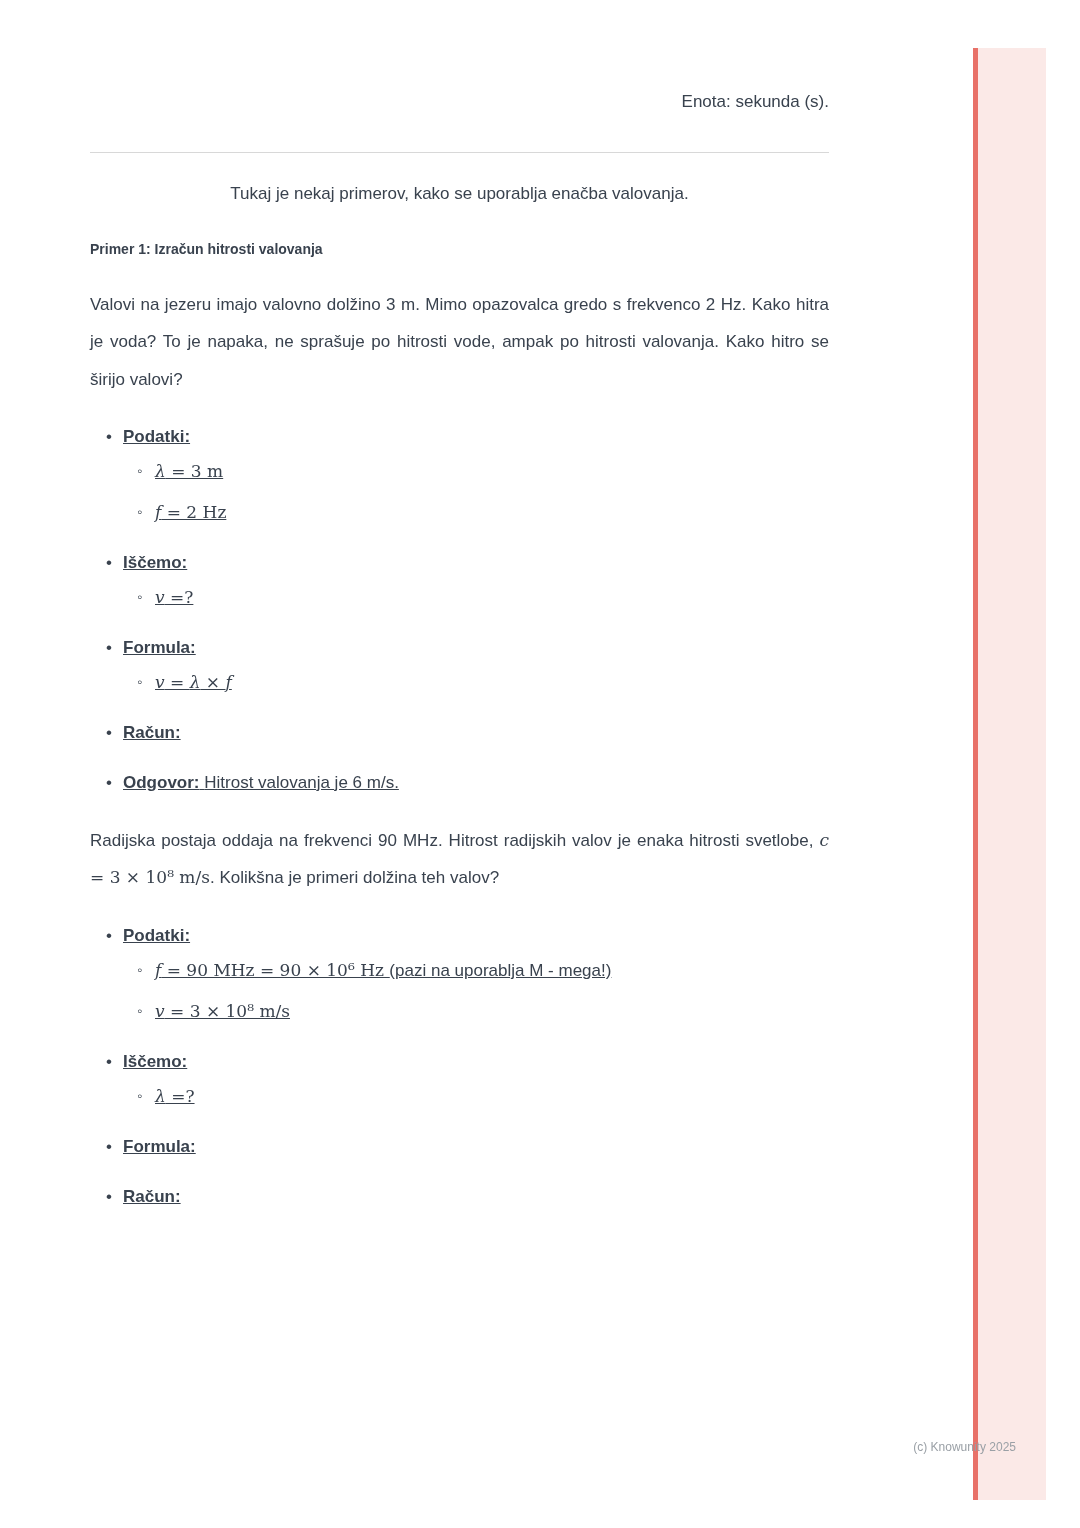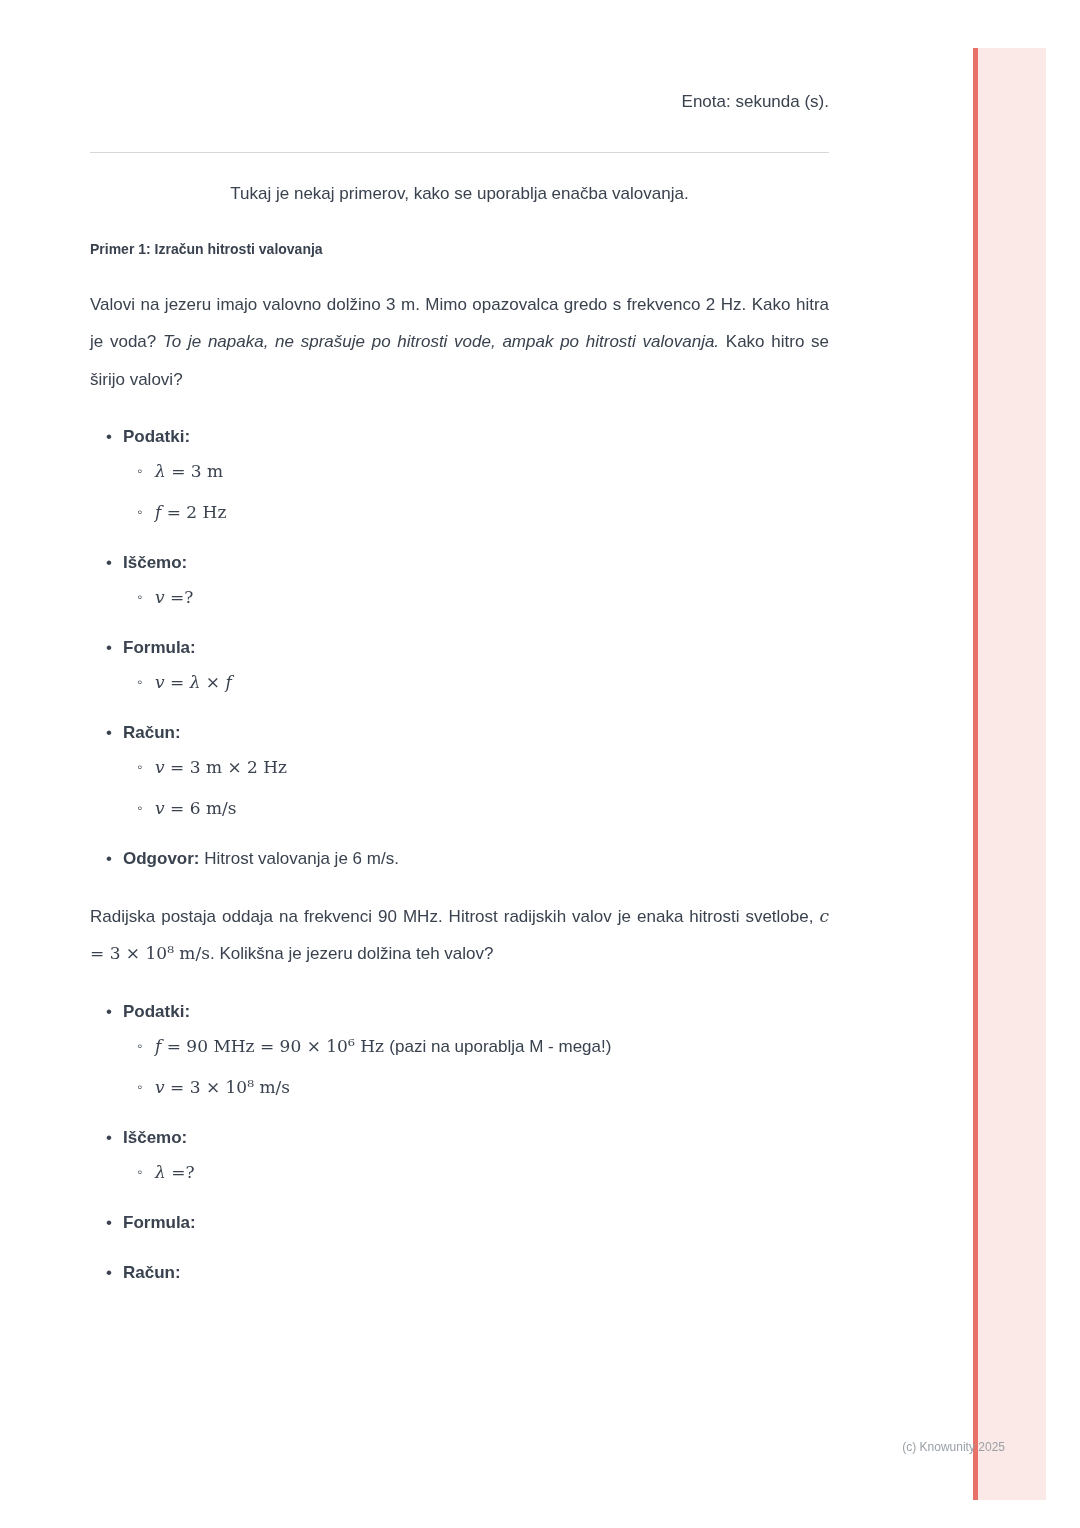--- a/index.html
+++ b/index.html
@@ -9,39 +9,39 @@
     font-family:"Liberation Sans",sans-serif;font-size:17px;
   }
   .content{position:absolute;left:90px;top:0;width:739px;}
   .toptext{margin:90px 0 0 0;line-height:1.4;text-align:right;}
   .divider{border:none;border-top:1px solid #D8D8D8;margin:38px 0 0 0;height:0;}
   .title{color:#E8590C;font-size:26px;font-weight:bold;margin:36px 0 0 0;line-height:1.2;}
   .intro{margin:28px 0 0 0;line-height:1.5;text-align:center;}
   .subhead{font-size:14px;font-weight:bold;margin:34px 0 0 0;line-height:1.4;}
   .para{margin:26px 0 0 0;line-height:2.2;text-align:justify;}
   ul.l1{list-style:none;margin:26px 0 0 0;padding:0 0 0 16px;}
-  ul.l1 > li{position:relative;padding-left:17px;margin:0 0 24px 0;line-height:26px;}
+  ul.l1 > li{position:relative;padding-left:17px;margin:0 0 24px 0;line-height:26px;text-decoration:underline;}
   ul.l1 > li::before{content:"\2022";position:absolute;left:0;top:0;color:#39424E;}
   ul.l2{list-style:none;margin:8px 0 0 0;padding:0 0 0 14px;}
   ul.l2 > li{position:relative;padding-left:18px;margin:0 0 14px 0;line-height:26px;}
   ul.l2 > li:last-child{margin-bottom:0;}
   ul.l2 > li::before{content:"\25E6";position:absolute;left:0;top:0;color:#39424E;font-size:15px;}
   .lbl{font-weight:bold;}
   
   .r1{font-family:"DejaVu Serif",serif;}
   .r2{font-family:"DejaVu Serif",serif;font-style:italic;}
-  .r3{font-style:italic;}
+  .r3{}
   .frac{display:inline-block;vertical-align:middle;text-align:center;
         font-family:"DejaVu Serif",serif;font-style:italic;font-size:13px;line-height:1.15;
         margin-left:2px;position:relative;top:-2px;}
   .frac .num{display:block;border-bottom:1px solid #39424E;padding:0 4px;}
   .frac .den{display:block;padding:0 4px;}
   .stripe{position:absolute;left:973px;top:48px;width:68px;height:1452px;
           background:#FBE9E7;border-left:5px solid #E87168;}
-  .footer{position:absolute;right:75px;top:1440px;font-size:12px;color:#9AA0A6;z-index:2;}
+  .footer{position:absolute;right:64px;top:1440px;font-size:12px;color:#9AA0A6;z-index:2;}
 </style>
 </head>
 <body>
 
 <div class="stripe"></div>
 <div class="footer">(c) Knowunity 2025</div>
 
 <div class="content">
 
   <p class="toptext">Enota: sekunda (s).</p>
@@ -70,33 +70,29 @@
       </ul>
     </li>
     <li>
       <span class="lbl">Formula:</span>
       <ul class="l2">
         <li><span class="r2">v</span><span class="r1"> = </span><span class="r2">λ</span><span class="r1"> × </span><span class="r2">f</span></li>
       </ul>
     </li>
     <li>
       <span class="lbl">Račun:</span>
-      <ul class="l2">
-        <li><span class="r2">v</span><span class="r1"> = 3 m × 2 Hz</span></li>
-        <li><span class="r2">v</span><span class="r1"> = 6 m/s</span></li>
-      </ul>
     </li>
     <li>
       <span class="lbl">Odgovor:</span>
       <span>Hitrost valovanja je 6 m/s.</span>
     </li>
   </ul>
 
 
-  <p class="para"><span class="r0">Radijska postaja oddaja na frekvenci 90 MHz. Hitrost radijskih valov je enaka hitrosti svetlobe, </span><span class="r2">c</span><span class="r1"> = 3 × 10⁸ m/s</span><span class="r0">. Kolikšna je jezeru dolžina teh valov?</span></p>
+  <p class="para"><span class="r0">Radijska postaja oddaja na frekvenci 90 MHz. Hitrost radijskih valov je enaka hitrosti svetlobe, </span><span class="r2">c</span><span class="r1"> = 3 × 10⁸ m/s</span><span class="r0">. Kolikšna je primeri dolžina teh valov?</span></p>
 
   <ul class="l1">
     <li>
       <span class="lbl">Podatki:</span>
       <ul class="l2">
         <li><span class="r2">f</span><span class="r1"> = 90 MHz = 90 × 10⁶ Hz </span><span class="r0">(pazi na uporablja M - mega!)</span></li>
         <li><span class="r2">v</span><span class="r1"> = 3 × 10⁸ m/s</span></li>
       </ul>
     </li>
     <li>

